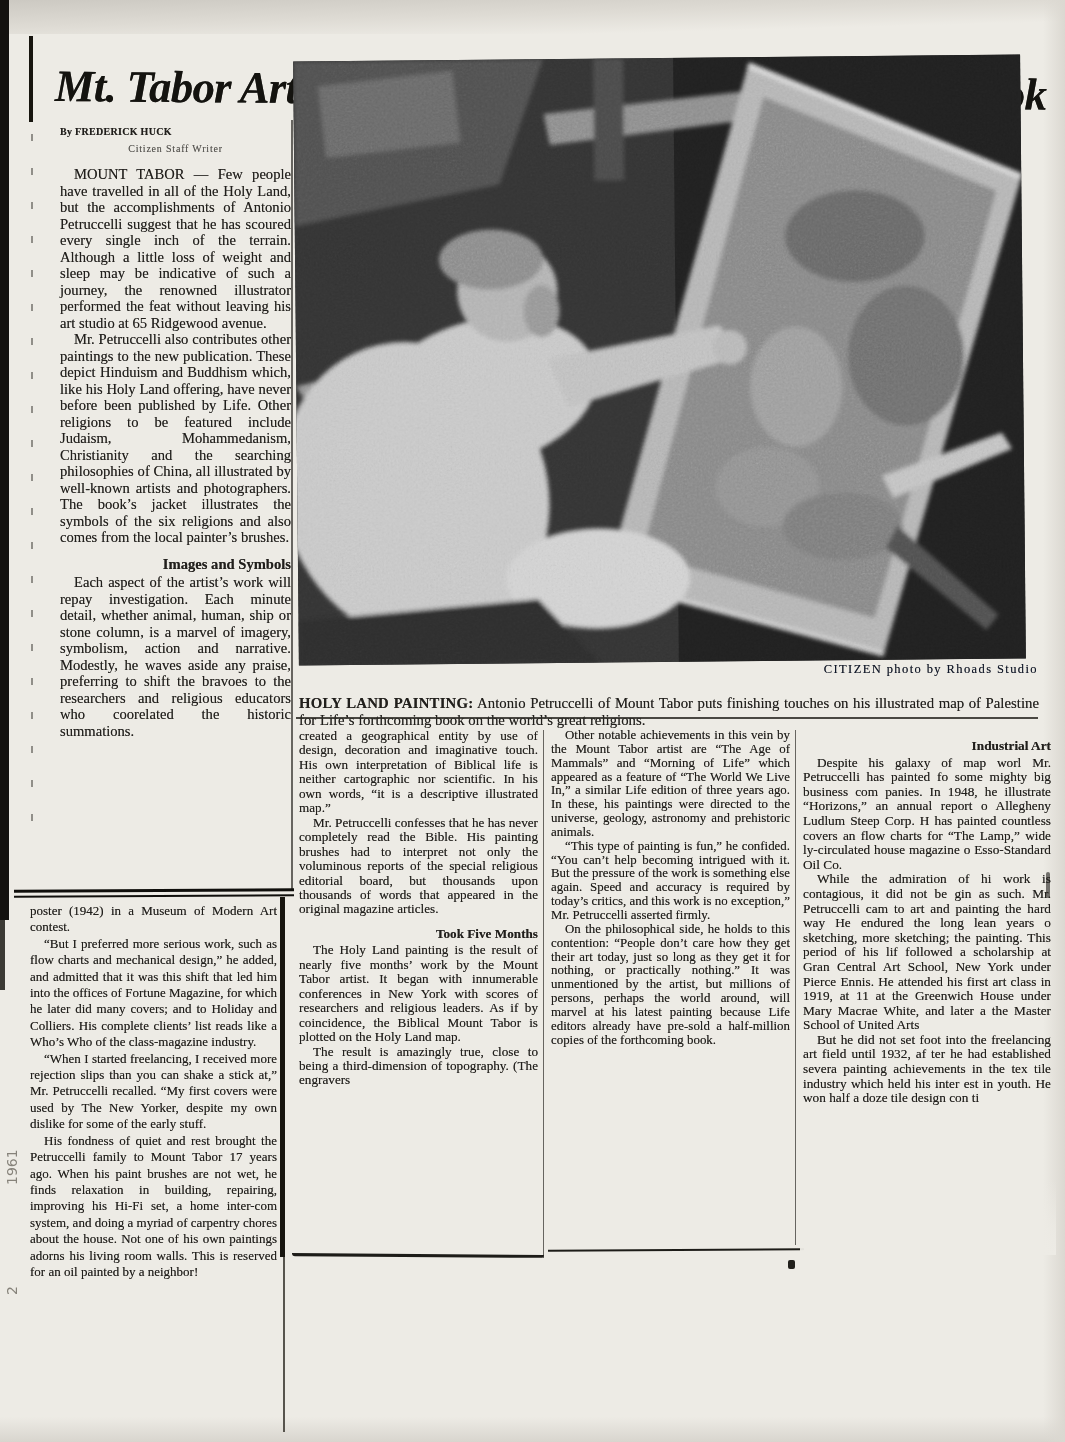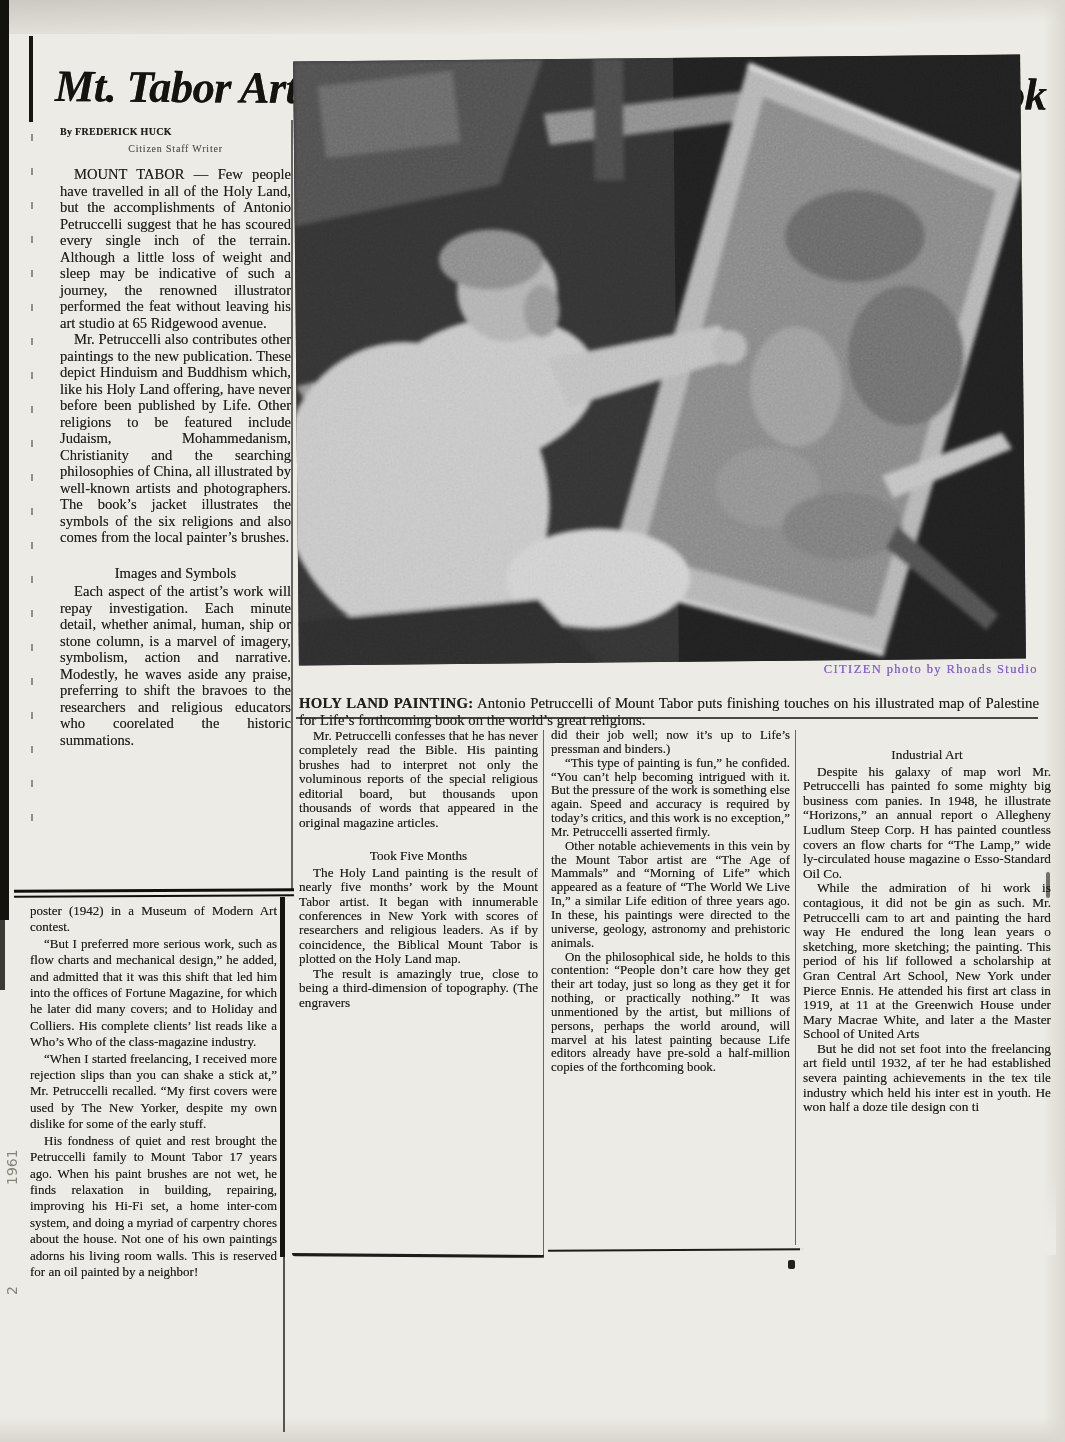--- a/index.html
+++ b/index.html
@@ -37,38 +37,38 @@
   .headline{position:absolute;left:55px;top:30px;width:1002px;white-space:nowrap;
     font-size:45px;font-weight:bold;font-style:italic;letter-spacing:-.6px;
     transform:rotate(.5deg) scaleX(.99);transform-origin:left top;color:#14130f;
     text-shadow:0 0 .6px rgba(10,10,8,.7);}
   
   .col{position:absolute;text-align:justify;text-justify:inter-word;
        text-shadow:0 0 .45px rgba(20,18,14,.55);}
   .col p{margin:0;}
   .col .para{text-indent:14px;}
   .col .para-flush{text-indent:0;}
-  .col .subhead{text-align:center;font-weight:normal;text-indent:0;margin:19px 0 2px;}
+  .col .subhead{text-align:right;font-weight:bold;text-indent:0;margin:10px 0 2px;}
   .col .byline{text-align:left;font-weight:bold;font-size:10px;text-indent:0;letter-spacing:.3px;}
   .col .byline-sub{text-align:center;font-size:10px;text-indent:0;opacity:.75;
     letter-spacing:.8px;margin-bottom:9px;filter:blur(.3px);}
   #col1u{left:60px;top:124px;width:231px;font-size:14.6px;line-height:16.5px;}
   #col1l{left:30px;top:903px;width:247px;font-size:13px;line-height:16.4px;height:539px;overflow:hidden;}
   #col2{left:299px;top:729px;width:239px;font-size:13.2px;line-height:14.45px;}
   #col3{left:551px;top:729px;width:239px;font-size:12.9px;line-height:13.85px;}
   #col4{left:803px;top:729px;width:248px;font-size:13.3px;line-height:14.6px;height:520px;overflow:hidden;}
   .col4-fade{position:absolute;left:800px;top:1180px;width:256px;height:75px;
     background:linear-gradient(180deg,rgba(237,235,229,0),rgba(237,235,229,.8) 65%,#edebe5);}
   
   .photo{position:absolute;left:296px;top:58px;width:727px;height:604px;
     transform:rotate(-.55deg);overflow:hidden;background:#35332f;
     filter:grayscale(1) contrast(1.06) brightness(1.01);}
   .photo svg{display:block;}
   .credit{position:absolute;left:560px;top:662px;width:478px;text-align:right;
-    font-size:12.5px;letter-spacing:1.4px;color:#8b5cf6;text-shadow:0 0 .4px rgba(20,18,14,.5);}
+    font-size:12.5px;letter-spacing:1.4px;color:#0f172a;text-shadow:0 0 .4px rgba(20,18,14,.5);}
   .caption{position:absolute;left:299px;top:680px;width:740px;font-size:14.8px;
     line-height:17px;text-align:justify;text-shadow:0 0 .45px rgba(20,18,14,.55);}
   .caption b{letter-spacing:.2px;}
   
   .margin-note{position:absolute;color:#6d6960;font-family:"DejaVu Sans",sans-serif;
     font-size:14px;transform:rotate(-90deg);transform-origin:left top;opacity:.8;}
   #mnote1{left:4px;top:1185px;}
   #mnote2{left:4px;top:1295px;}
 </style>
 </head>
@@ -161,29 +161,29 @@
       <p class="subhead">Images and Symbols</p>
       <p class="para">Each aspect of the artist’s work will repay investigation. Each minute detail, whether animal, human, ship or stone column, is a marvel of imagery, symbolism, action and narrative. Modestly, he waves aside any praise, preferring to shift the bravoes to the researchers and religious educators who coorelated the historic summations.</p>
     </div>
   <div class="col" id="col1l">
       <p class="para-flush">poster (1942) in a Museum of Modern Art contest.</p>
       <p class="para">“But I preferred more serious work, such as flow charts and mechanical design,” he added, and admitted that it was this shift that led him into the offices of Fortune Magazine, for which he later did many covers; and to Holiday and Colliers. His complete clients’ list reads like a Who’s Who of the class-magazine industry.</p>
       <p class="para">“When I started freelancing, I received more rejection slips than you can shake a stick at,” Mr. Petruccelli recalled. “My first covers were used by The New Yorker, despite my own dislike for some of the early stuff.</p>
       <p class="para">His fondness of quiet and rest brought the Petruccelli family to Mount Tabor 17 years ago. When his paint brushes are not wet, he finds relaxation in building, repairing, improving his Hi-Fi set, a home inter-com system, and doing a myriad of carpentry chores about the house. Not one of his own paintings adorns his living room walls. This is reserved for an oil painted by a neighbor!</p>
     </div>
   <div class="col" id="col2">
+      <p class="para-flush">created a geographical entity by use of design, decoration and imaginative touch. His own interpretation of Biblical life is neither cartographic nor scientific. In his own words, “it is a descriptive illustrated map.”</p>
       <p class="para">Mr. Petruccelli confesses that he has never completely read the Bible. His painting brushes had to interpret not only the voluminous reports of the special religious editorial board, but thousands upon thousands of words that appeared in the original magazine articles.</p>
       <p class="subhead">Took Five Months</p>
       <p class="para">The Holy Land painting is the result of nearly five months’ work by the Mount Tabor artist. It began with innumerable conferences in New York with scores of researchers and religious leaders. As if by coincidence, the Biblical Mount Tabor is plotted on the Holy Land map.</p>
       <p class="para">The result is amazingly true, close to being a third-dimension of topography. (The engravers</p>
     </div>
   <div class="col" id="col3">
-      <p class="para-flush">did their job well; now it’s up to Life’s pressman and binders.)</p>
+      <p class="para">Other notable achievements in this vein by the Mount Tabor artist are “The Age of Mammals” and “Morning of Life” which appeared as a feature of “The World We Live In,” a similar Life edition of three years ago. In these, his paintings were directed to the universe, geology, astronomy and prehistoric animals.</p>
       <p class="para">“This type of painting is fun,” he confided. “You can’t help becoming intrigued with it. But the pressure of the work is something else again. Speed and accuracy is required by today’s critics, and this work is no exception,” Mr. Petruccelli asserted firmly.</p>
-      <p class="para">Other notable achievements in this vein by the Mount Tabor artist are “The Age of Mammals” and “Morning of Life” which appeared as a feature of “The World We Live In,” a similar Life edition of three years ago. In these, his paintings were directed to the universe, geology, astronomy and prehistoric animals.</p>
       <p class="para">On the philosophical side, he holds to this contention: “People don’t care how they get their art today, just so long as they get it for nothing, or practically nothing.” It was unmentioned by the artist, but millions of persons, perhaps the world around, will marvel at his latest painting because Life editors already have pre-sold a half-million copies of the forthcoming book.</p>
     </div>
   <div class="col" id="col4">
       <p class="subhead">Industrial Art</p>
       <p class="para">Despite his galaxy of map worl Mr. Petruccelli has painted fo some mighty big business com panies. In 1948, he illustrate “Horizons,” an annual report o Allegheny Ludlum Steep Corp. H has painted countless covers an flow charts for “The Lamp,” wide ly-circulated house magazine o Esso-Standard Oil Co.</p>
       <p class="para">While the admiration of hi work is contagious, it did not be gin as such. Mr. Petruccelli cam to art and painting the hard way He endured the long lean years o sketching, more sketching; the painting. This period of his lif followed a scholarship at Gran Central Art School, New York under Pierce Ennis. He attended his first art class in 1919, at 11 at the Greenwich House under Mary Macrae White, and later a the Master School of United Arts</p>
       <p class="para">But he did not set foot into the freelancing art field until 1932, af ter he had established severa painting achievements in the tex tile industry which held his inter est in youth. He won half a doze tile design con ti</p>
     </div>
   <div class="col4-fade"></div>
 

